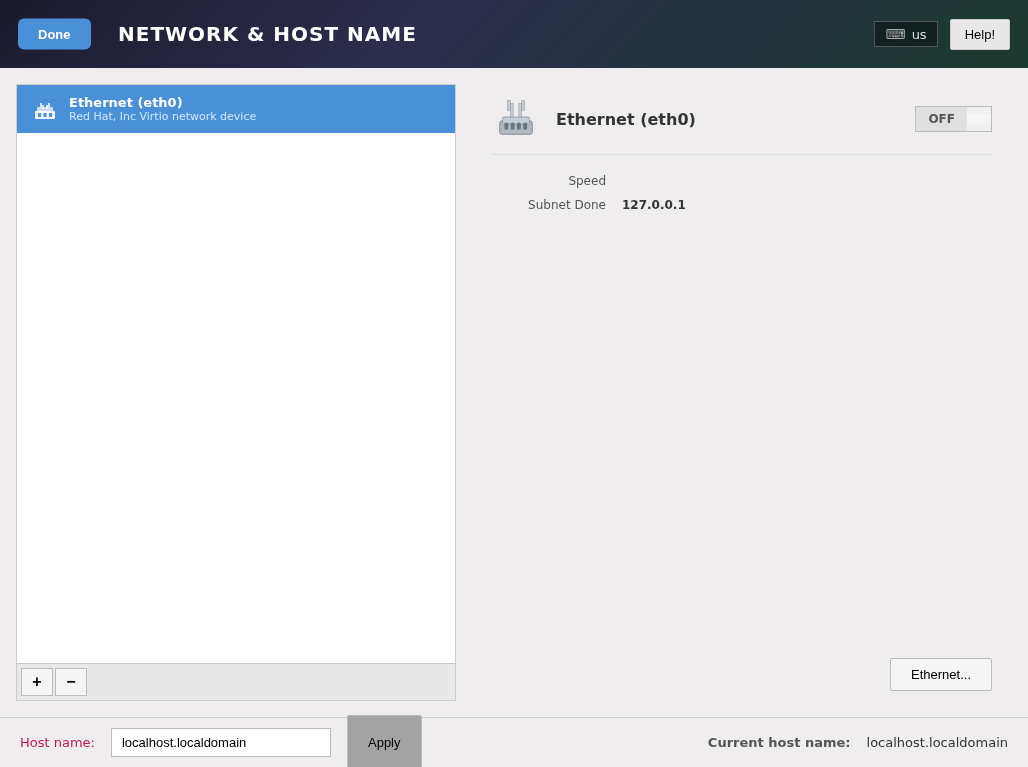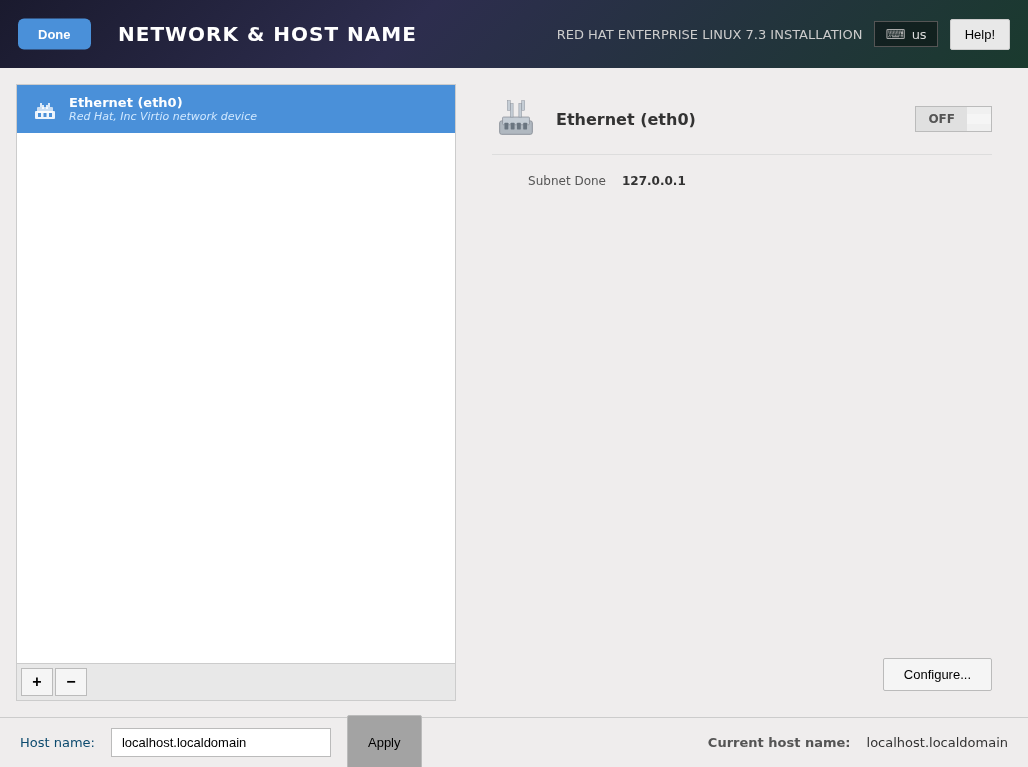--- a/index.html
+++ b/index.html
@@ -117,21 +117,20 @@
       height: 28px;
       flex-shrink: 0;
     }
     .device-name {
       font-size: 13px;
       font-weight: bold;
     }
     .device-subtitle {
       font-size: 11px;
       color: #666;
-      font-style: italic;
     }
     .device-toolbar {
       display: flex;
       border-top: 1px solid #ccc;
       background: #e8e8e8;
       padding: 4px;
       gap: 2px;
     }
     .toolbar-btn {
       width: 32px;
@@ -242,21 +241,21 @@
       height: 50px;
       background: #efeded;
       border-top: 1px solid #ccc;
       display: flex;
       align-items: center;
       padding: 0 20px;
       gap: 16px;
     }
     .hostname-label {
       font-size: 13px;
-      color: #0c4a6e;
+      color: #be185d;
     }
     .hostname-input {
       border: 1px solid #bbb;
       padding: 6px 10px;
       font-size: 13px;
       width: 220px;
       background: white;
     }
     .apply-btn {
       background: #a3a3a3;
@@ -289,21 +288,20 @@
   </style>
 </head>
 <body>
 
 <div class="header">
   <button class="done-button">Done</button>
   <div style="flex:1; padding-left: 100px;">
     <span class="header-title">NETWORK &amp; HOST NAME</span>
   </div>
   <div class="header-right">
-    <span class="header-install-text">RED HAT ENTERPRISE LINUX 7.3 INSTALLATION</span>
     <div class="keyboard-input">
       <span class="keyboard-icon">⌨</span>
       <span class="keyboard-lang">us</span>
     </div>
     <button class="help-button">Help!</button>
   </div>
 </div>
 
 <div class="main-content">
 
@@ -359,30 +357,34 @@
       </div>
       <div class="toggle-switch">
         <div class="toggle-off">OFF</div>
         <div class="toggle-on"></div>
       </div>
     </div>
 
     <table class="info-table">
       <tbody>
       <tr>
+        <td>Speed</td>
+        <td></td>
+      </tr>
+      <tr>
         <td>Subnet Done</td>
         <td>127.0.0.1</td>
       </tr>
     </tbody>
       </table>
 
     <div style="flex:1;"></div>
 
     <div class="configure-btn">
-      <button class="configure-button">Configure...</button>
+      <button class="configure-button">Ethernet...</button>
     </div>
   </div>
 
 </div>
 
 <div class="bottom-bar">
   <label class="hostname-label">Host name:</label>
   <input class="hostname-input" type="text" value="localhost.localdomain" style="">
   <button class="apply-btn">Apply</button>
   <span class="current-hostname-label">Current host name:</span>

